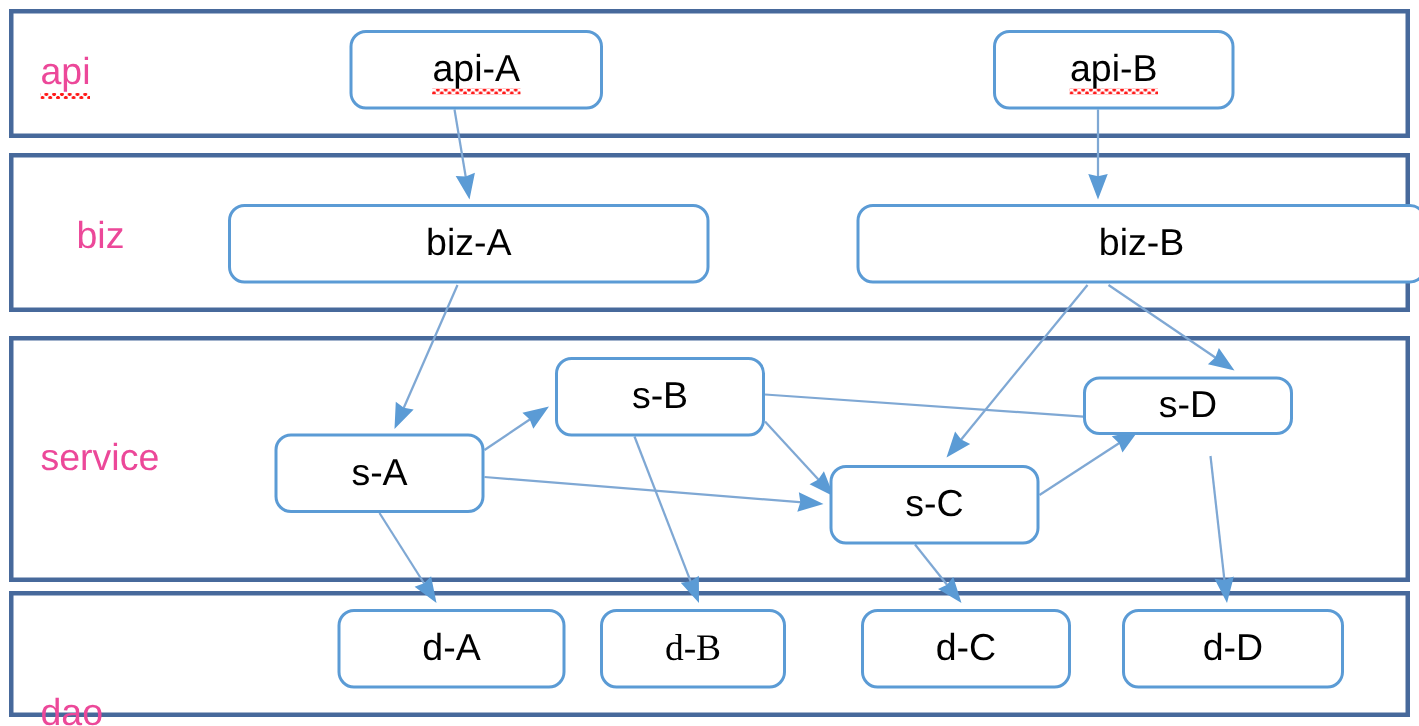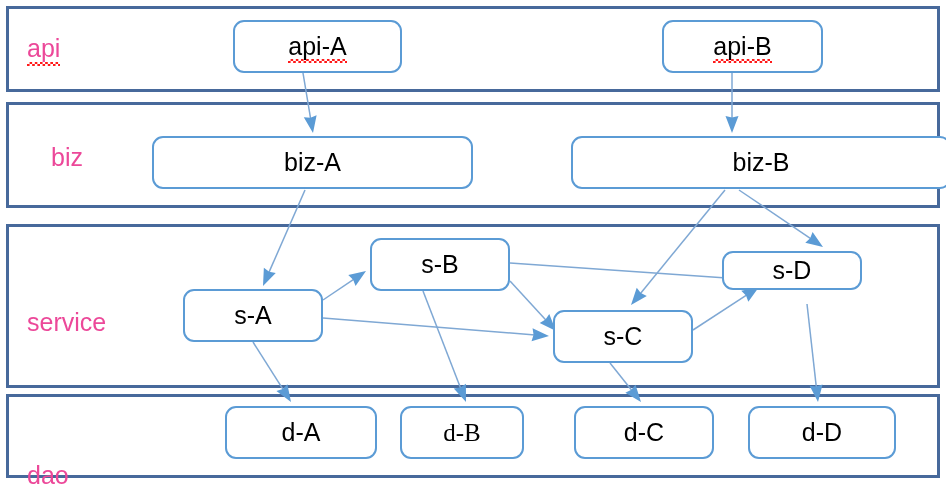--- a/index.html
+++ b/index.html
@@ -163,21 +163,21 @@
       </div>
       <div class="layer" style="left: 6px; top: 102px; width: 934px; height: 106px;"></div>
       <div class="layer-label" style="left: 27px; top: 145px; margin-left: 24px;">biz</div>
       <div class="node" style="left: 152px; top: 136px; width: 321px; height: 53px;">
         <span class="node-text">biz-A</span>
       </div>
       <div class="node" style="left: 571px; top: 136px; width: 380px; height: 53px;">
         <span class="node-text">biz-B</span>
       </div>
       <div class="layer" style="left: 6px; top: 224px; width: 934px; height: 164px;"></div>
-      <div class="layer-label" style="left: 27px; top: 310px;">service</div>
+      <div class="layer-label" style="left: 27px; top: 293px;">service</div>
       <div class="node" style="left: 183px; top: 289px; width: 140px; height: 53px;">
         <span class="node-text">s-A</span>
       </div>
       <div class="node" style="left: 370px; top: 238px; width: 140px; height: 53px;">
         <span class="node-text">s-B</span>
       </div>
       <div class="node" style="left: 553px; top: 310px; width: 140px; height: 53px;">
         <span class="node-text">s-C</span>
       </div>
       <div class="node" style="left: 722px; top: 251px; width: 140px; height: 39px;">

